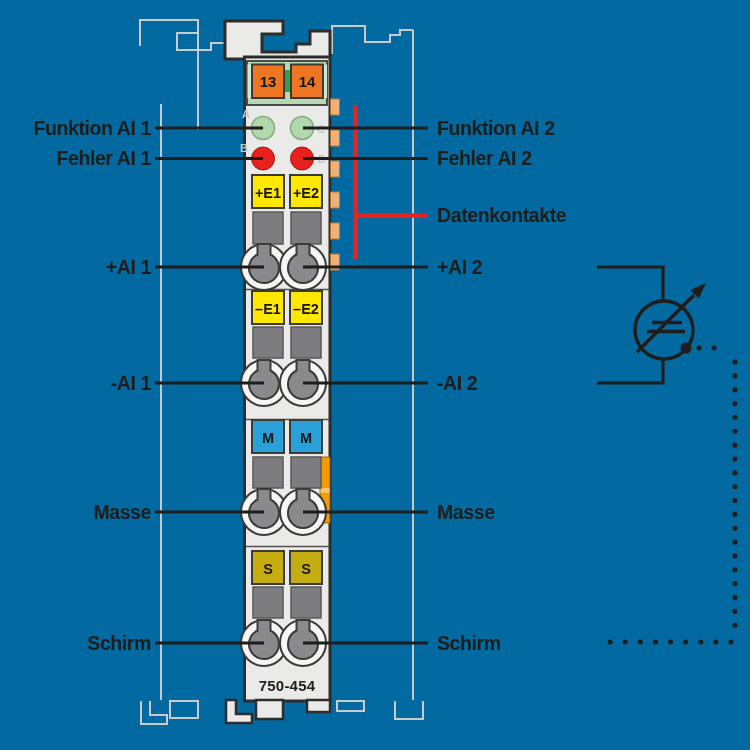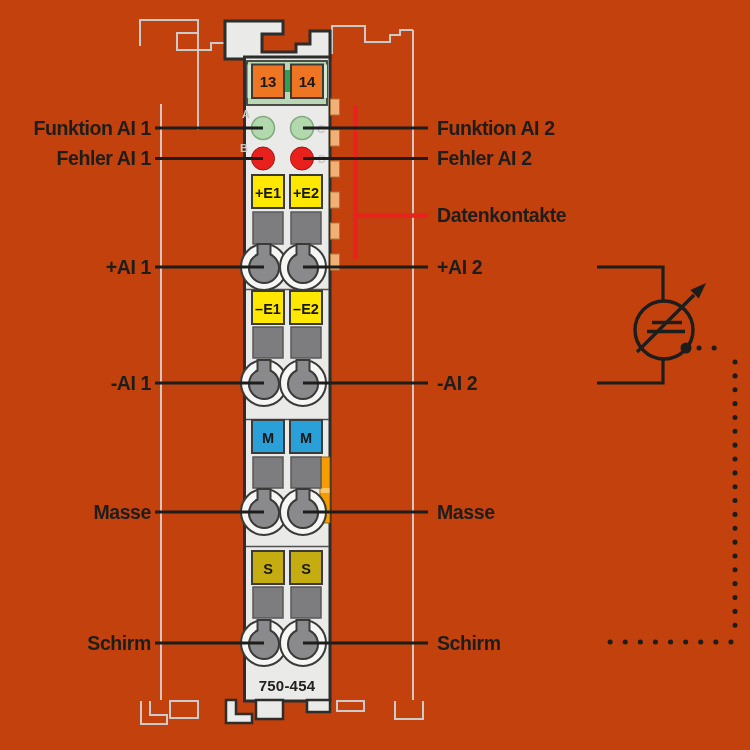--- a/index.html
+++ b/index.html
@@ -1,16 +1,16 @@
 <!DOCTYPE html>
 <html><head>
 <meta charset="utf-8">
 <style>
   html,body{margin:0;padding:0;background:#ffffff;}
-  .stage{position:relative;width:750px;height:750px;background:#c2410c;overflow:hidden;}
+  .stage{position:relative;width:750px;height:750px;background:#0369a1;overflow:hidden;}
   svg{display:block;}
   .lbl{font:700 19.5px "Liberation Sans", sans-serif;fill:#1d1d1b;letter-spacing:-0.4px;}
   .sq{font:700 14.5px "Liberation Sans", sans-serif;fill:#161614;}
   .num{font:700 15px "Liberation Sans", sans-serif;fill:#191917;}
   .model{font:700 15px "Liberation Sans", sans-serif;fill:#23221f;letter-spacing:0.2px;}
   .ledletter{font:700 11px "Liberation Sans", sans-serif;fill:#c6c6c6;}
   .ghost{stroke:#cbcbcb;stroke-width:2;fill:none;}
   .ghostfaint{stroke:#d6d6d4;stroke-width:1.8;fill:none;}
   .wire{stroke:#1d1d1b;stroke-width:3.2;fill:none;}
   .labline{stroke:#1d1d1b;stroke-width:3.2;fill:none;}

